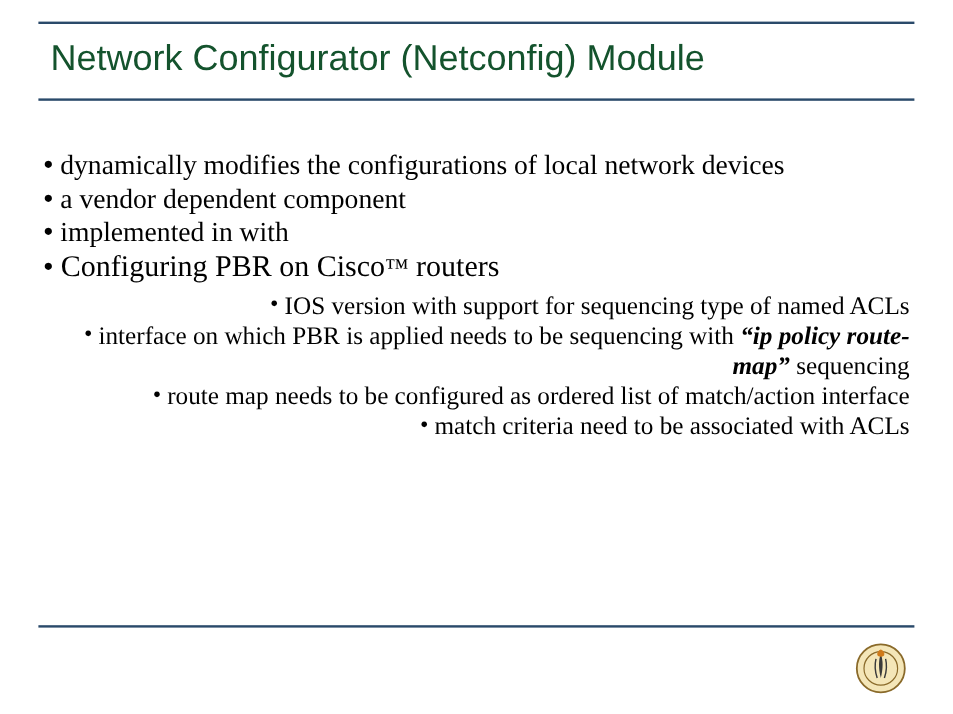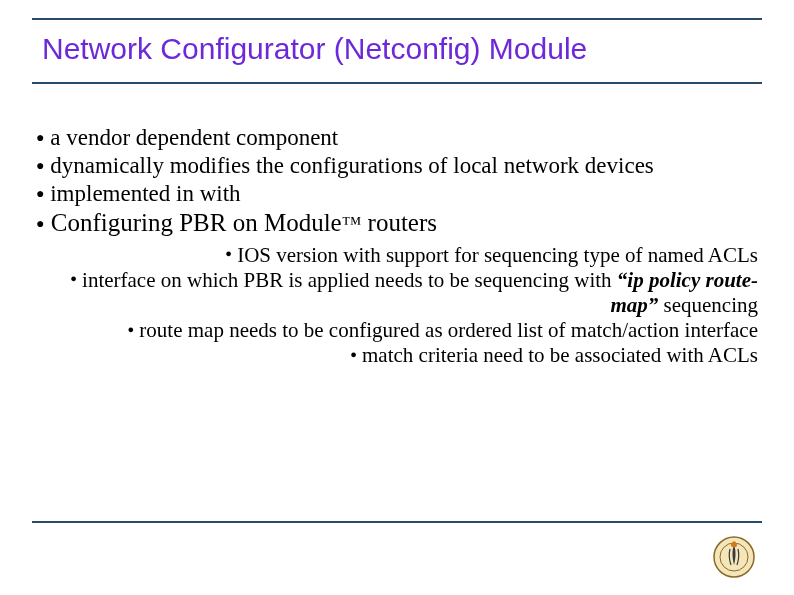--- a/index.html
+++ b/index.html
@@ -24,21 +24,21 @@
     border-bottom: 2px solid #2a4a6a;
     padding: 12px 10px 16px 10px;
     margin: 0 auto;
     width: 100%;
     box-sizing: border-box;
   }
   .title {
     font-family: Arial, Helvetica, sans-serif;
     font-size: 30px;
     font-weight: 400;
-    color: #6d28d9;
+    color: #14532d;
     margin: 0;
   }
   .body {
     padding: 40px 4px 0 4px;
     font-size: 23px;
     line-height: 1.22;
   }
   .body p {
     margin: 0;
   }
@@ -101,34 +101,34 @@
 
 <div class="slide">
 
   <div class="title-block">
     <h1 class="title">Network Configurator (Netconfig)  Module</h1>
   </div>
 
   <div class="body">
     <p>
       <span class="bullet">●</span>
-      <span>a vendor dependent component</span>
+      <span>dynamically modifies the configurations of local network devices</span>
     </p>
     <p>
       <span class="bullet">●</span>
-      <span>dynamically modifies the configurations of local network devices</span>
+      <span>a vendor dependent component</span>
     </p>
     <p>
       <span class="bullet">●</span>
       <span>implemented in with</span>
     </p>
 
     <p class="sub-title">
       <span class="bullet">●</span>
-      <span class="sub-title-text">Configuring PBR on  Module</span><span class="tm">™</span><span class="sub-title-text"> routers</span>
+      <span class="sub-title-text">Configuring PBR on  Cisco</span><span class="tm">™</span><span class="sub-title-text"> routers</span>
     </p>
 
     <div class="sub-body">
       <p>
         <span class="sub-bullet">●</span>
         <span>IOS version with support for sequencing type of named ACLs</span>
       </p>
       <p>
         <span class="sub-bullet">●</span>
         <span>interface on which PBR is applied needs to be sequencing with </span><span class="italic-bold">“ip policy route-map”</span><span> sequencing</span>

